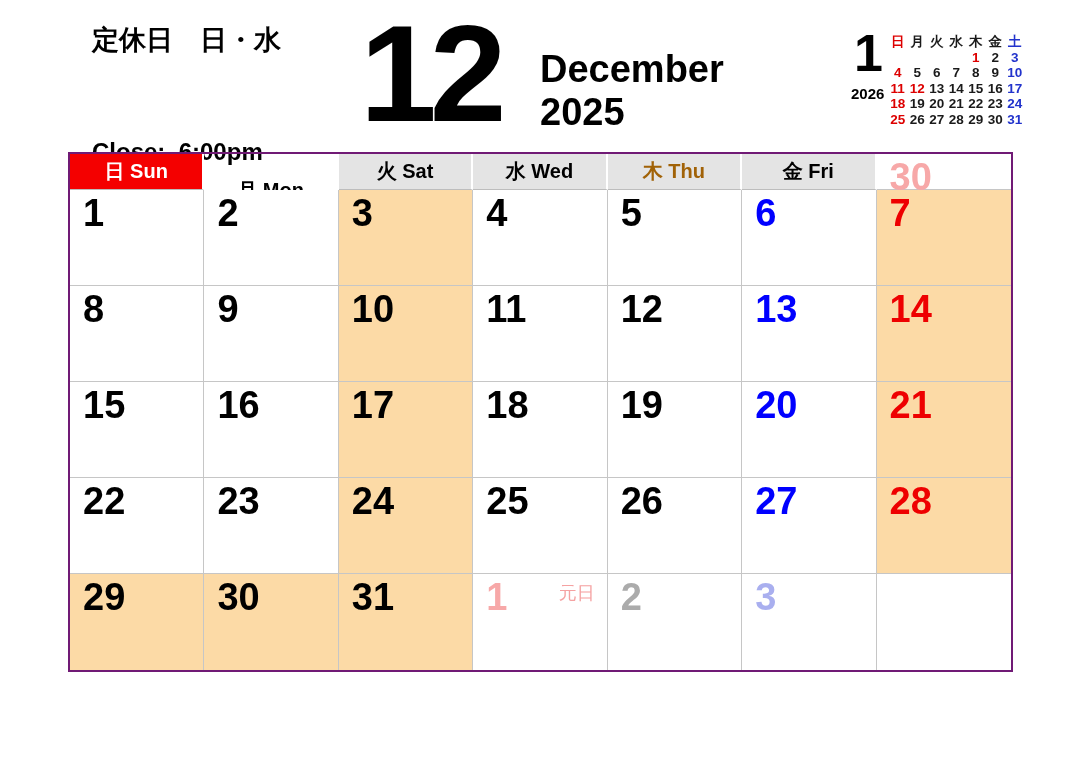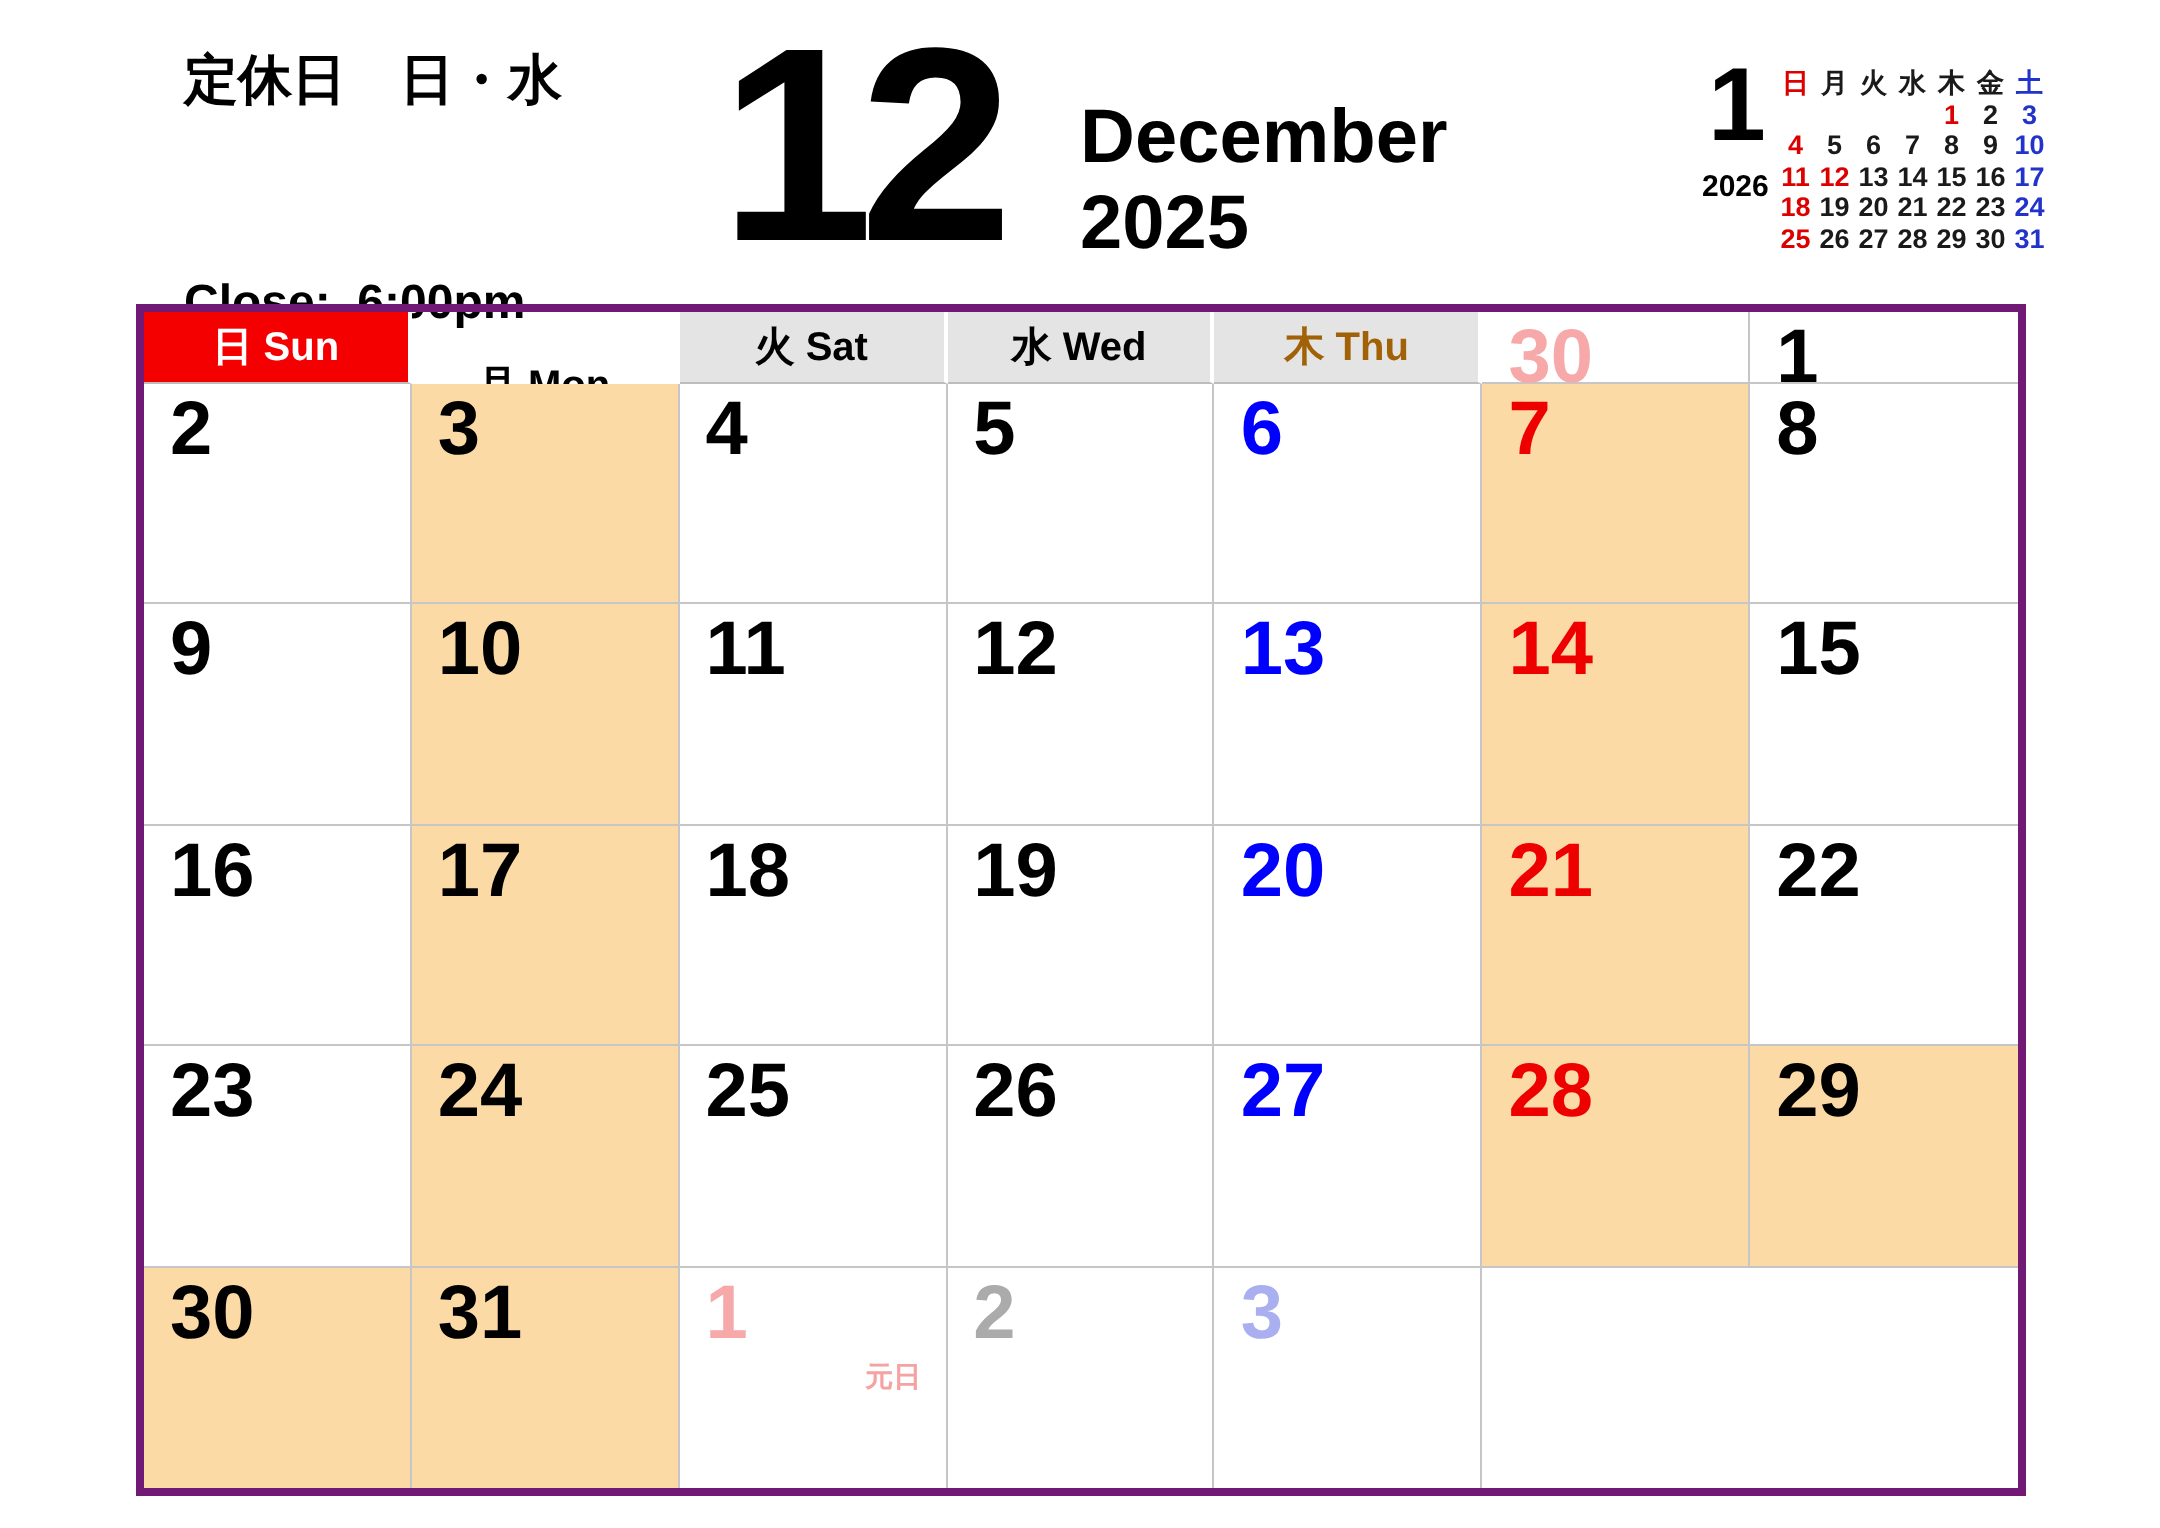--- a/index.html
+++ b/index.html
@@ -50,25 +50,25 @@
     position: absolute; left: 37px; top: 4px;
     display: grid; grid-template-columns: repeat(7, 19.5px);
     grid-auto-rows: 15.6px;
     font-size: 13.5px; font-weight: bold; text-align: center;
     color: #1a1a1a; line-height: 15.6px;
   }
 
   
   .calendar {
     position: absolute; left: 68px; top: 152px;
-    width: 945px; height: 596px;
+    width: 945px; height: 520px;
     display: grid;
     grid-template-columns: repeat(7, 1fr);
     grid-template-rows: 36px repeat(5, 1fr);
-    border: 4px solid #701a75;
+    border: 2px solid #701a75;
     box-sizing: border-box;
   }
   .calendar > div { box-sizing: border-box; }
   .head-cell {
     display: flex; align-items: center; justify-content: center;
     font-size: 20px; font-weight: bold;
     border-right: 2px solid #ffffff;
     border-bottom: 1px solid #bdbdbd;
   }
   .day-cell {
@@ -77,21 +77,21 @@
     border-bottom: 1px solid #c6c6c6;
   }
   .calendar > :nth-child(7n) { border-right: none; }
   .calendar > :nth-child(n+36) { border-bottom: none; }
   .day-num {
     position: absolute; top: 0px; left: 13px;
     font-size: 38px; font-weight: bold; line-height: 46px;
   }
   .day-note {
     position: absolute; top: 7px; right: 12px;
-    font-size: 14px; font-weight: bold; margin-top: 39px;
+    font-size: 18px; font-weight: normal;
   }
 </style>
 </head>
 <body>
 
 <div class="page">
 
   <div class="closed-days">定休日　日・水</div>
 
   <div class="hours">
@@ -153,20 +153,21 @@
         <span style="color: rgb(34, 51, 204);">31</span>
       </div>
   </div>
 
   <div class="calendar">
       <div class="head-cell" style="background: rgb(244, 0, 0); color: rgb(255, 255, 255);">日 Sun</div>
       <div class="head-cell" style="background: #3b82f6; color: rgb(0, 0, 0); margin-top: 36px;">月 Mon</div>
       <div class="head-cell" style="background: rgb(228, 228, 228); color: rgb(0, 0, 0);">火 Sat</div>
       <div class="head-cell" style="background: rgb(228, 228, 228); color: rgb(0, 0, 0);">水 Wed</div>
       <div class="head-cell" style="background: rgb(228, 228, 228); color: #a16207;">木 Thu</div>
+      <div class="head-cell" style="background: rgb(228, 228, 228); color: rgb(0, 0, 0);">金 Fri</div>
       <div class="day-cell" style="background: rgb(255, 255, 255);">
         <span class="day-num" style="color: rgb(247, 168, 168);">30</span>
       </div>
       <div class="day-cell" style="background: rgb(255, 255, 255);">
         <span class="day-num" style="color: rgb(0, 0, 0);">1</span>
       </div>
       <div class="day-cell" style="background: rgb(255, 255, 255);">
         <span class="day-num" style="color: rgb(0, 0, 0);">2</span>
       </div>
       <div class="day-cell" style="background: rgb(252, 218, 166);">

